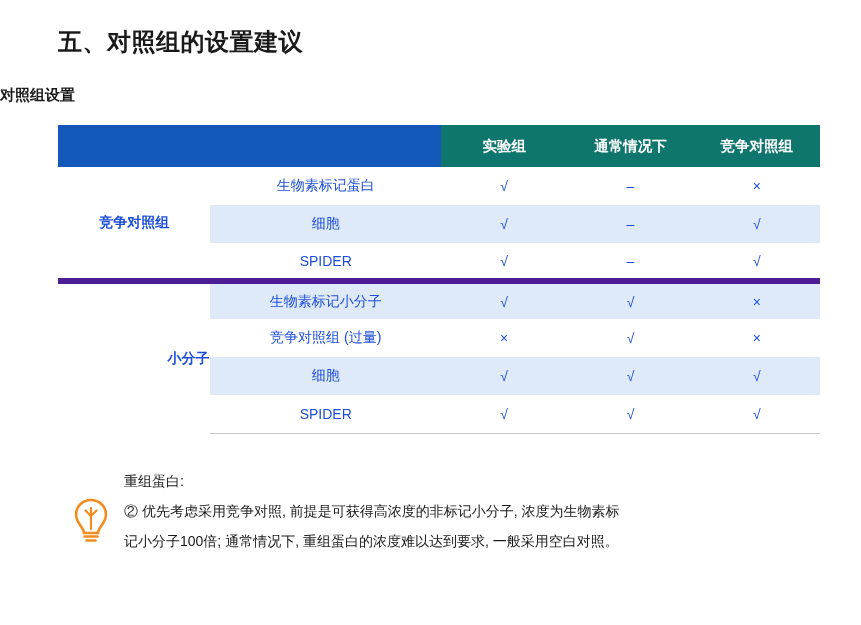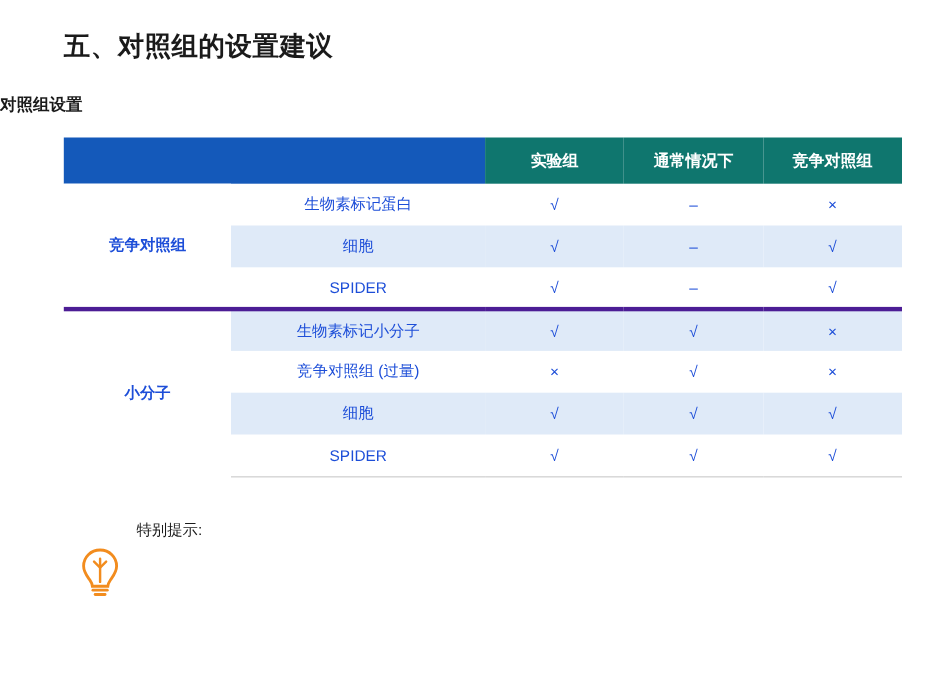--- a/index.html
+++ b/index.html
@@ -71,24 +71,24 @@
     border: none;
     font-size: 14px;
     color: #1d4ed8;
   }
   td.group-cell {
     font-weight: bold;
     font-size: 14.5px;
     background: #ffffff;
   }
   tr.alt td { background: #dfeaf8; }
-  tr.alt td.group-cell { background: #ffffff; }
+  tr.alt td.group-cell { background: #ffffff; text-align: right; }
   td.item-cell { color: #1a1a1a; }
   td.mark { font-size: 15px; }
-  tr.group-sep td { border-top: 4px solid #4c1d95; }
+  tr.group-sep td { border-top: 6px solid #4c1d95; }
   tr.last-row td { border-bottom: 1px solid #c9c9c9; }
   .note {
     position: absolute;
     left: 58px;
     top: 466px;
     width: 762px;
     display: flex;
     align-items: flex-start;
   }
   .bulb {
@@ -190,17 +190,19 @@
     <div class="bulb">
       <svg width="42" height="50" viewBox="0 0 42 50" aria-hidden="true">
         <path d="M21 4 C12.5 4 6 10.5 6 18.5 C6 24 9 27.5 11.5 31 C13 33.2 13.8 35 14 37 L28 37 C28.2 35 29 33.2 30.5 31 C33 27.5 36 24 36 18.5 C36 10.5 29.5 4 21 4 Z" fill="none" stroke="#f28c1e" stroke-width="2.6"></path>
         <path d="M14.5 40.5 L27.5 40.5" fill="none" stroke="#f28c1e" stroke-width="2.6" stroke-linecap="round"></path>
         <path d="M16.5 44.5 L25.5 44.5" fill="none" stroke="#f28c1e" stroke-width="2.6" stroke-linecap="round"></path>
         <path d="M21 12 L21 33" fill="none" stroke="#f28c1e" stroke-width="2.2" stroke-linecap="round"></path>
         <path d="M21 20 L15.5 14.5 M21 20 L26.5 14.5" fill="none" stroke="#f28c1e" stroke-width="2.2" stroke-linecap="round"></path>
       </svg>
     </div>
     <div class="note-body">
-      <div class="note-title">特别提示:</div>
+      <div class="note-title">重组蛋白:</div>
+      <div class="note-line">② 优先考虑采用竞争对照, 前提是可获得高浓度的非标记小分子, 浓度为生物素标</div>
+      <div class="note-line">记小分子100倍; 通常情况下, 重组蛋白的浓度难以达到要求, 一般采用空白对照。</div>
     </div>
   </div>
 
 </div>
 
 </body></html>

